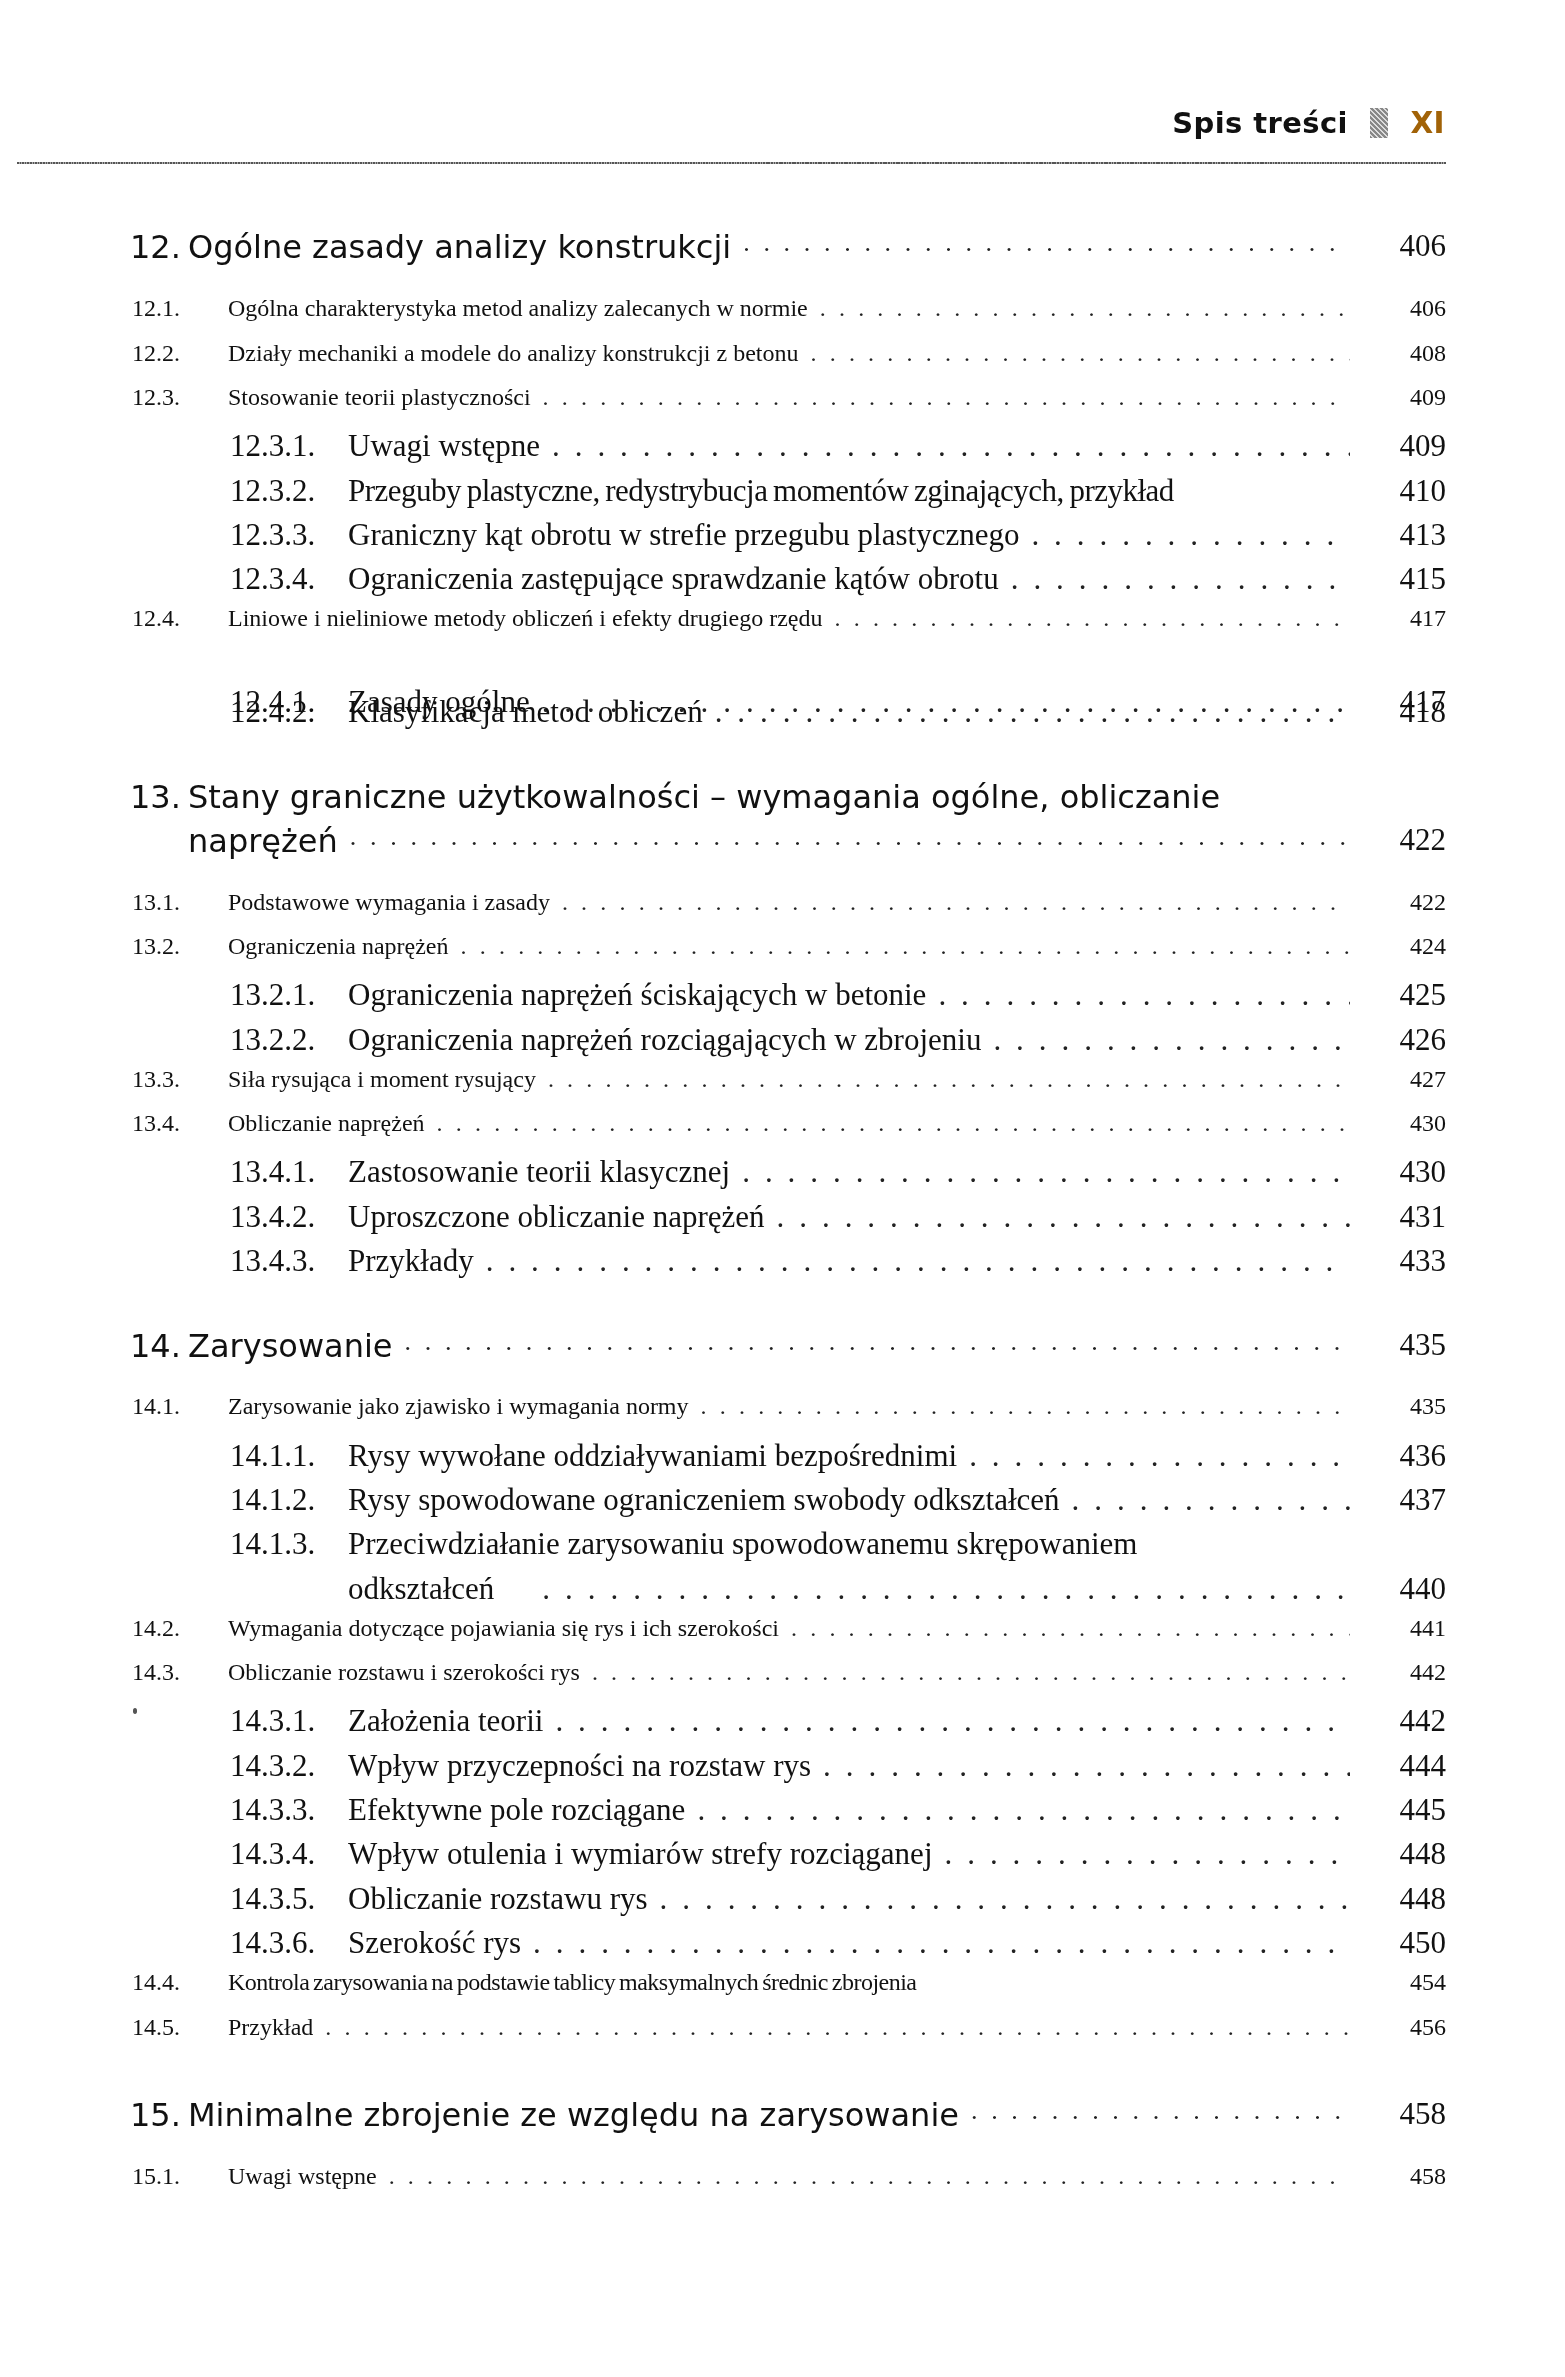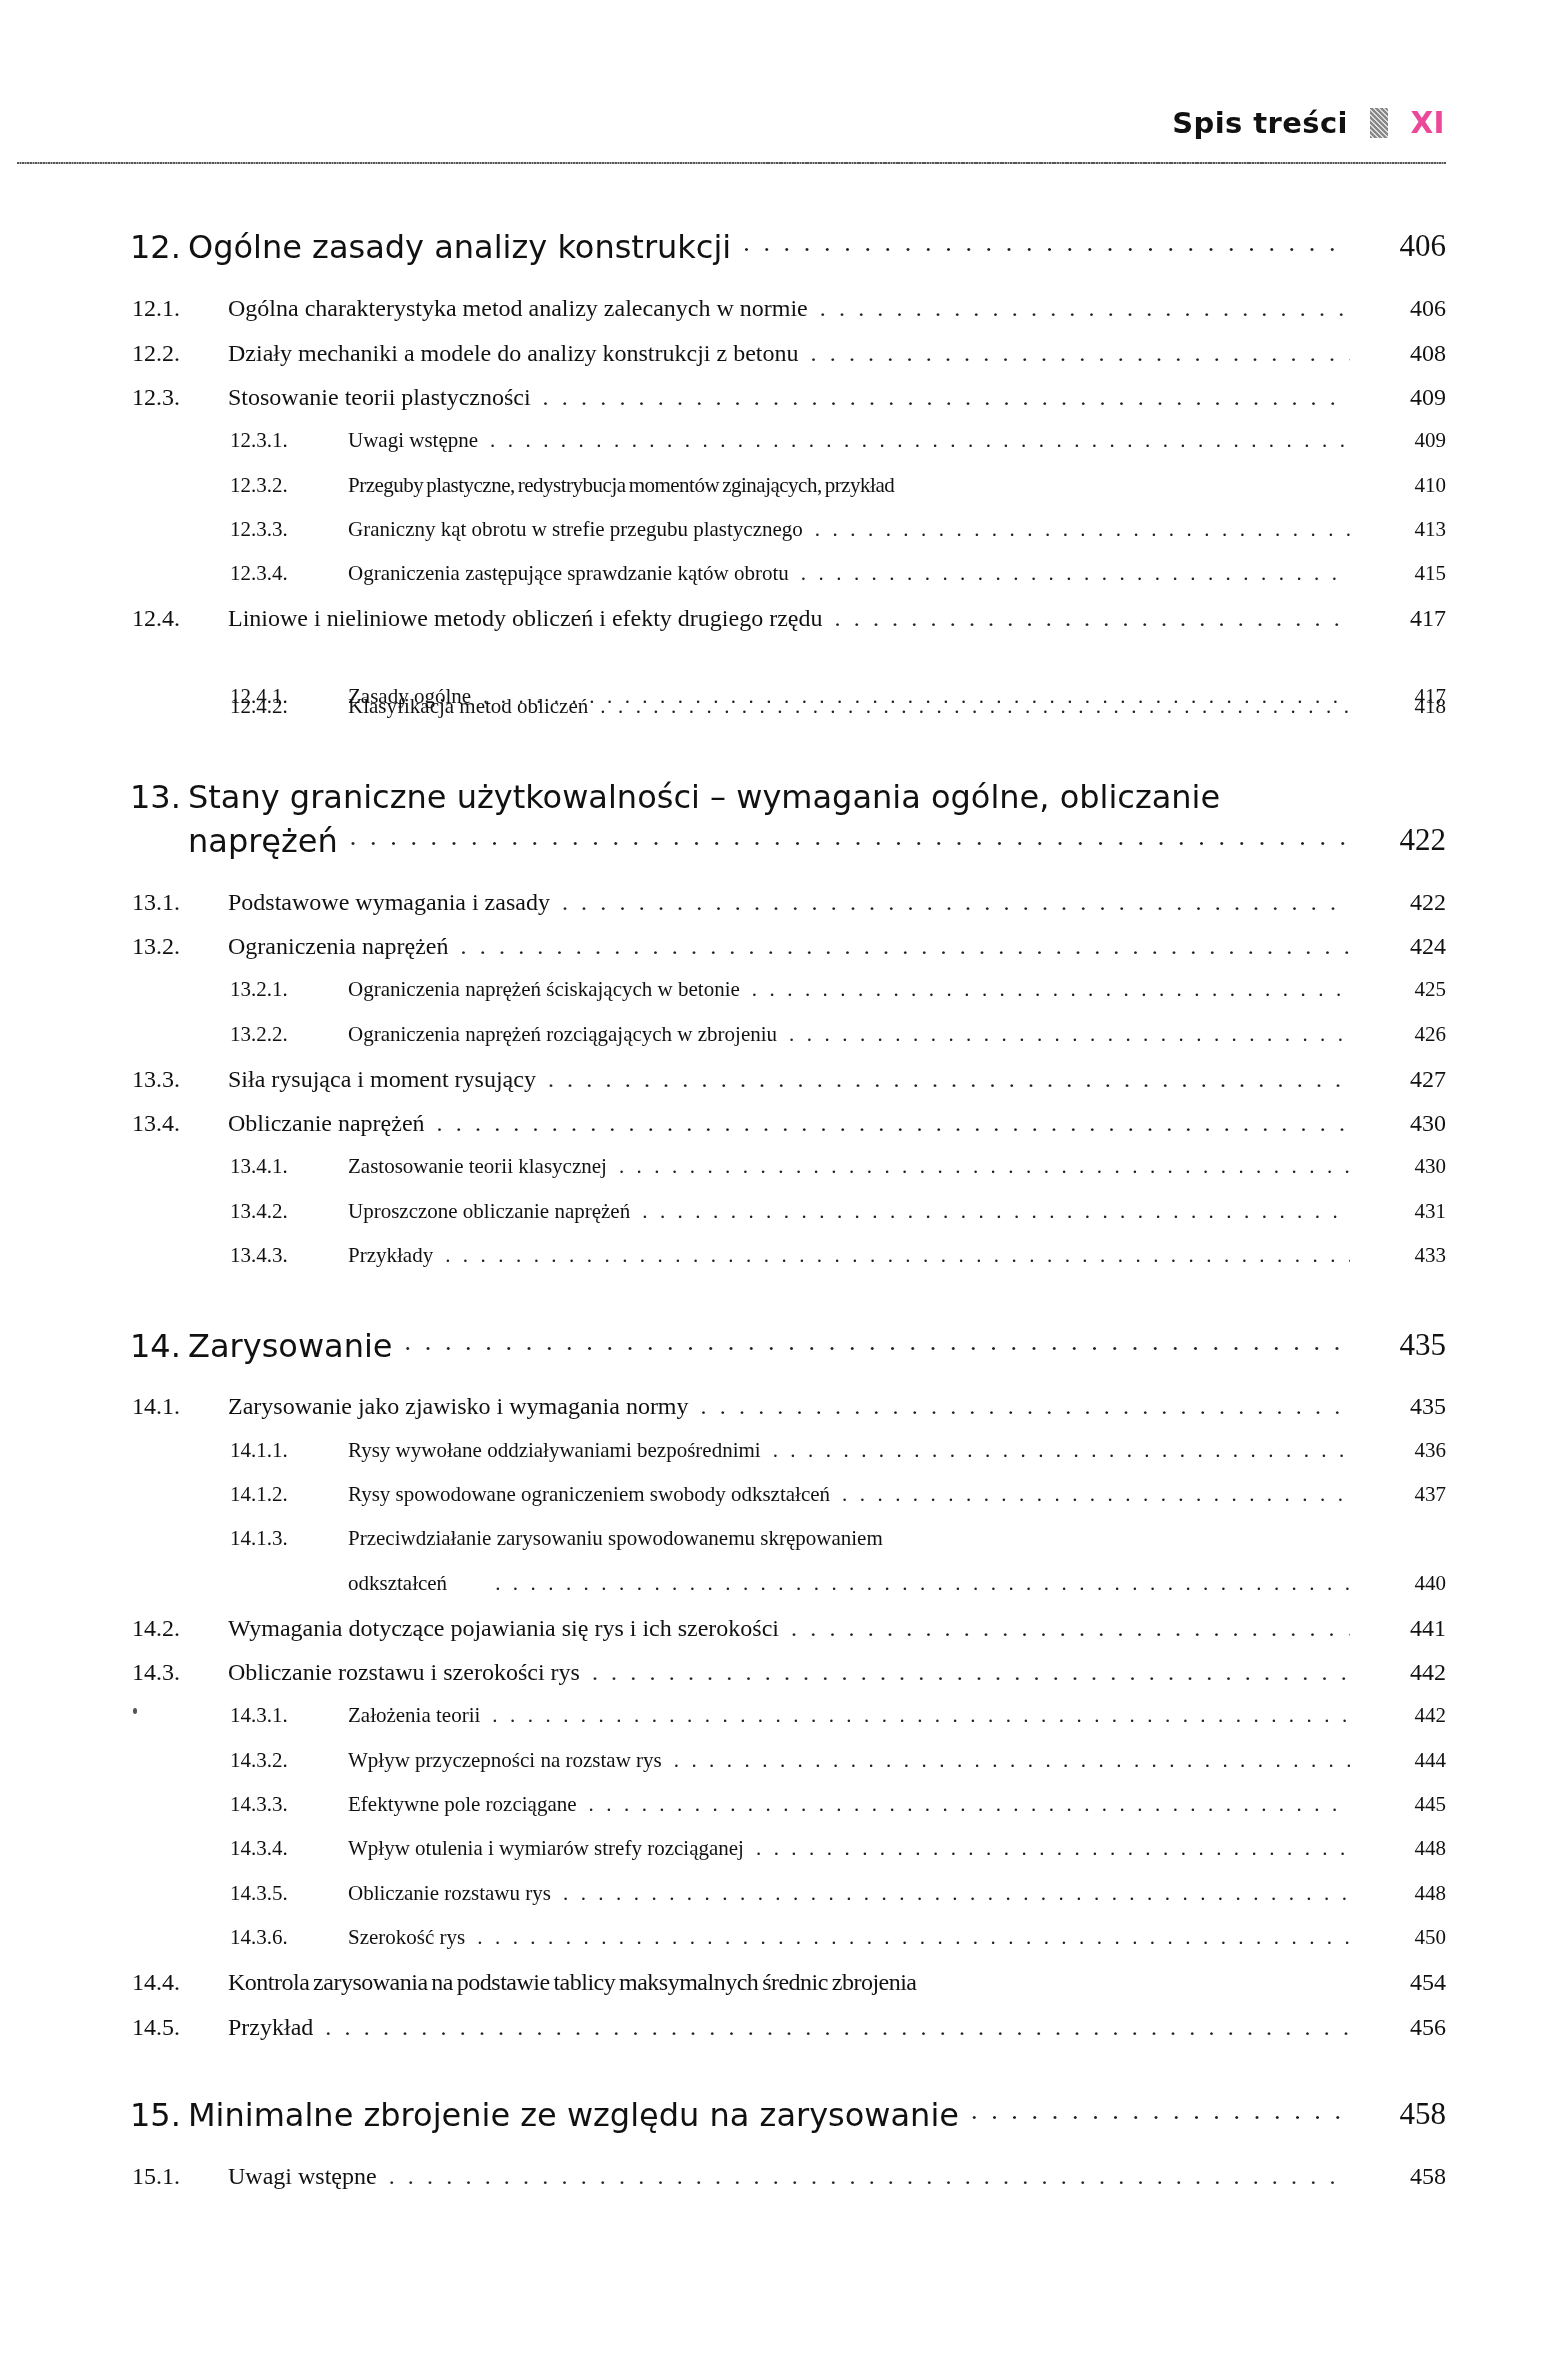--- a/index.html
+++ b/index.html
@@ -11,21 +11,21 @@
   .running-head {
     position: absolute; top: 106px; right: 120px;
     display: flex; align-items: center;
     font-family: "DejaVu Sans", "Liberation Sans", sans-serif;
     font-weight: bold; font-size: 29px; letter-spacing: 0.4px;
   }
   .running-head .sep {
     display: inline-block; width: 17.4px; height: 29.5px; margin: 0 22.6px 0 22.6px;
     background: repeating-linear-gradient(45deg, #888 0 1.7px, #ddd 1.7px 3.5px);
   }
-  .running-head .pnum { font-size: 29.5px; color: #ec4899; }
+  .running-head .pnum { font-size: 29.5px; color: #a16207; }
   .rule {
     position: absolute; top: 162px; left: 17.4px; width: 1429px; height: 1.7px;
     background: repeating-linear-gradient(90deg, #555 0 1.7px, #aaa 1.7px 2.6px);
   }
   .toc { position: absolute; left: 0; top: 0; width: 100%; }
   .row {
     position: absolute; left: 0; width: 100%; height: 43px;
     display: flex; align-items: baseline;
   }
   .row .num { position: absolute; white-space: nowrap; }
@@ -49,21 +49,21 @@
   .chapter .num { left: 130px; }
   .chapter .line { left: 188px; right: 205px; }
   .chapter .page { font-family: "Liberation Serif", "DejaVu Serif", serif; font-size: 31px; font-weight: normal; }
   .chapter .leader { font-family: "Liberation Serif", serif; font-size: 26px; font-weight: normal; }
   .chapter .title-line1 { position: absolute; left: 188px; white-space: nowrap; }
   
   .l2 { font-size: 24px; }
   .l2 .num { left: 132px; }
   .l2 .line { left: 228px; right: 205px; }
   
-  .l3 { font-size: 21px; }
+  .l3 { font-size: 31px; }
   .l3 .num { left: 230px; }
   .l3 .line { left: 348px; right: 205px; }
   .l3.cont .line { left: 348px; gap: 36px; }
   .condensed { letter-spacing: -0.5px; word-spacing: -1.7px; }
   .stray-mark {
     position: absolute; left: 133px; top: 1708px; width: 4.3px; height: 6px;
     background: #555; border-radius: 50%;
   }
 </style>
 </head>

